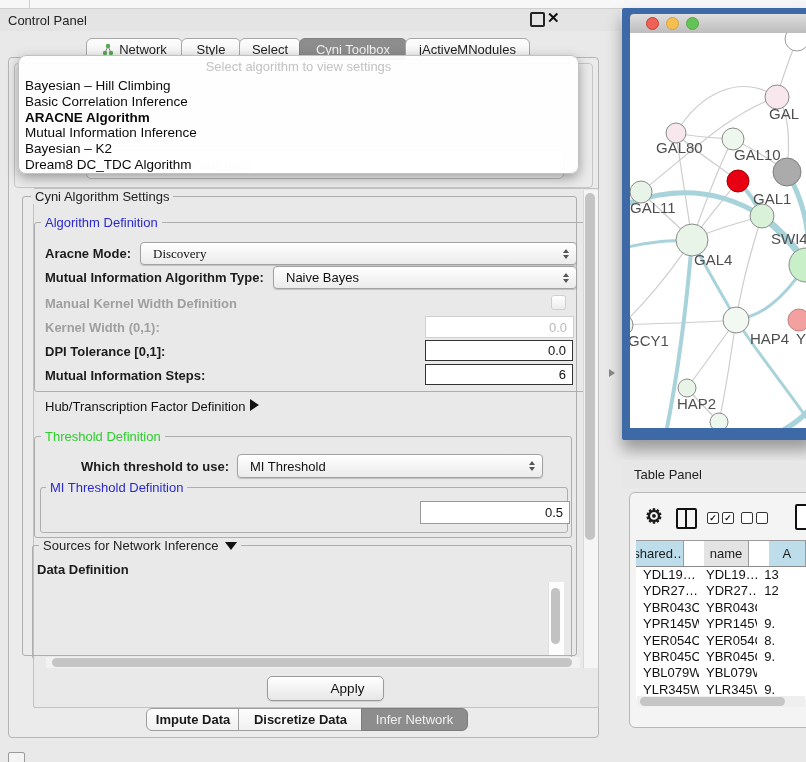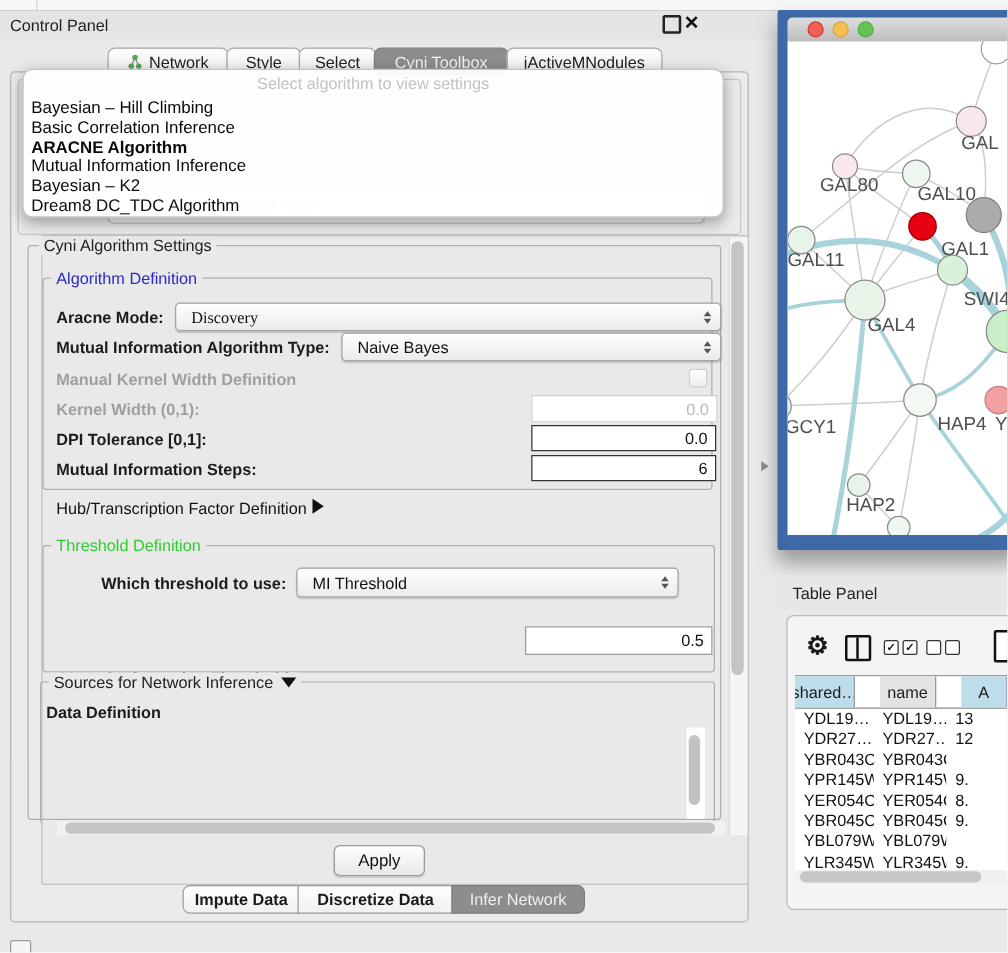--- a/index.html
+++ b/index.html
@@ -59,21 +59,21 @@
   .attr-item{font-size:13px;line-height:15.9px;color:#fff;padding-left:6px;white-space:nowrap;}
   .attr-vscroll{left:551px;top:588px;width:9px;height:56px;border-radius:5px;background:#c2c2c2;}
   .attr-track{left:548px;top:582px;width:15px;height:73px;background:#fdfdfd;border-left:1px solid #e0e0e0;}
   
   .vtrack{left:583px;top:190px;width:14px;height:478px;background:#f5f5f5;border-left:1px solid #d8d8d8;}
   .vthumb{left:585px;top:193px;width:10px;height:347px;border-radius:6px;background:#c4c4c4;}
   .htrack{left:46px;top:657px;width:534px;height:11px;background:#f2f2f2;}
   .hthumb{left:52px;top:658px;width:520px;height:9px;border-radius:5px;background:#c4c4c4;}
   .apply-btn{left:267px;top:676px;width:71px;height:23px;border:1px solid #9a9a9a;border-radius:5px;
              background:linear-gradient(#ffffff,#e7e7e7);display:flex;align-items:center;justify-content:center;
-             font-size:13.5px;color:#111;box-shadow:0 1px 1px rgba(0,0,0,0.12);}
+             font-size:13.5px;color:#111;box-shadow:0 1px 1px rgba(0,0,0,0.12);padding-left:44px;}
   .btab{top:708px;height:21px;border:1px solid #9e9e9e;background:linear-gradient(#fdfdfd,#f1f1f1);
         display:flex;align-items:center;justify-content:center;font-size:13px;font-weight:bold;color:#1a1a1a;}
   .btab.first{border-radius:6px 0 0 6px;}
   .btab.last{border-radius:0 6px 6px 0;}
   .btab.sel{background:#8d8d8d;color:#efefef;border-color:#7d7d7d;font-weight:normal;}
   
   .netwin{left:622px;top:8px;width:192px;height:432px;background:#3d69a6;border-radius:2px;
           box-shadow:0 10px 16px rgba(0,0,0,0.35);}
   .net-titlebar{left:630px;top:14px;width:176px;height:19px;background:linear-gradient(#dedede,#bdbdbd);
                 border-radius:4px 4px 0 0;display:flex;align-items:center;gap:7px;padding-left:16px;}
@@ -139,21 +139,21 @@
         <div class="popup-item">Dream8 DC_TDC Algorithm</div>
       </div>
   </div>
 
   <div class="abs settings-outer"></div>
 
   <div class="abs group" style="left:22px;top:196px;width:553px;height:458px;">
     <span class="legend" style="left:8px;">Cyni Algorithm Settings</span>
   </div>
 
-  <div class="abs group" style="left:34px;top:222px;width:534px;height:168px;">
+  <div class="abs group" style="left:34px;top:222px;width:534px;height:168px;padding-left:16px;">
     <span class="legend blue" style="left:6px;">Algorithm Definition</span>
   </div>
 
   <div class="abs lbl" style="left:45px;top:246px;text-align:right;">Aracne Mode:</div>
   <div class="abs combo" style="left:140px;top:242px;width:423px;height:21px;font-family:Liberation Serif, serif;">
     <span>Discovery</span>
     <span class="spin">
         <span class="tri-up"></span>
         <span class="tri-dn"></span>
       </span>
@@ -194,20 +194,23 @@
   </div>
   <div class="abs lbl" style="left:81px;top:459px;">Which threshold to use:</div>
   <div class="abs combo" style="left:237px;top:454px;width:292px;height:22px;">
     <span>MI Threshold</span>
     <span class="spin">
         <span class="tri-up"></span>
         <span class="tri-dn"></span>
       </span>
   </div>
 
+  <div class="abs group" style="left:40px;top:487px;width:526px;height:44px;background:#e9e9e9;">
+    <span class="legend blue" style="left:5px;">MI Threshold Definition</span>
+  </div>
   <div class="abs lbl" style="left:48px;top:505px;margin-top:30px;">Mutual Information Threshold:</div>
   <div class="abs field gray" style="left:420px;top:501px;width:142px;height:21px;">
     <span>0.5</span>
   </div>
 
   <div class="abs group" style="left:32px;top:545px;width:538px;height:113px;border-bottom:none;">
     <span class="legend" style="left:6px;display:flex;align-items:center;gap:6px;">
       <span>Sources for Network Inference</span>
       <span class="tri-down-big"></span>
     </span>

